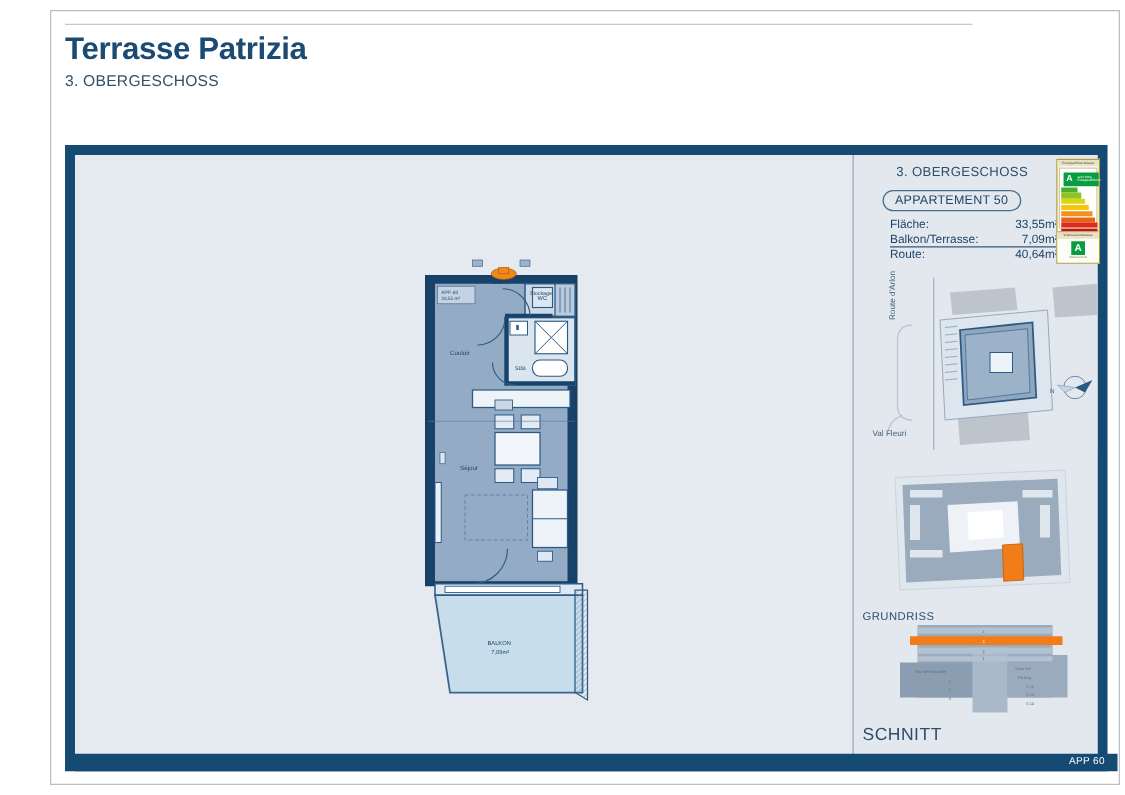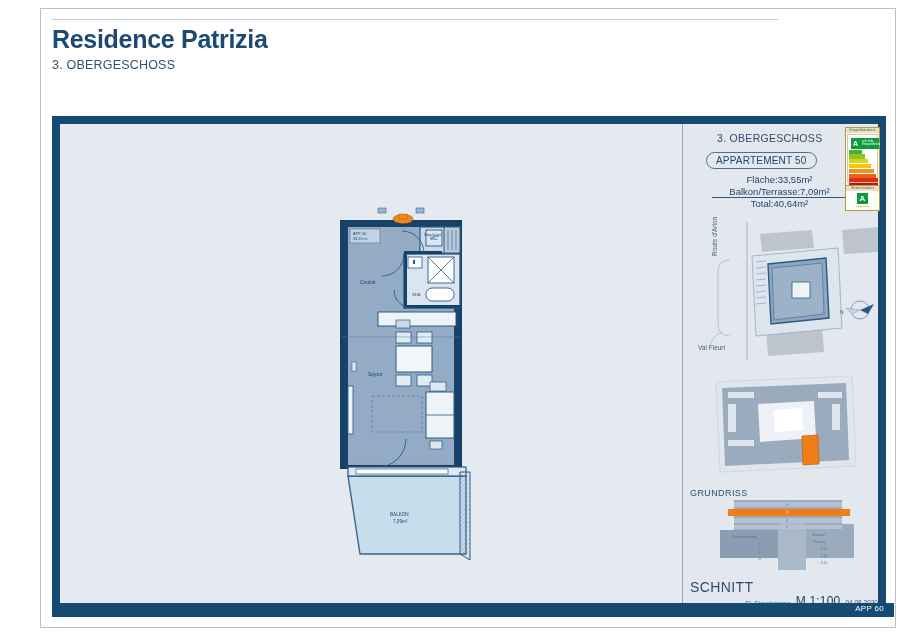--- a/index.html
+++ b/index.html
@@ -51,21 +51,21 @@
     position:absolute;left:27px;top:8px;
     font-size:10.5px;color:#2d4d6b;letter-spacing:0.3px;
   }
   .appt-pill{
     position:absolute;left:16px;top:28px;
     border:1px solid #4a6e90;border-radius:11px;
     padding:2px 9px;font-size:10px;color:#22466b;
     letter-spacing:0.2px;
   }
   .areas{position:absolute;left:22px;top:50px;width:135px;font-size:9.5px;color:#1f4469;}
-  .arow{display:flex;justify-content:center;line-height:11.5px;}
+  .arow{display:flex;justify-content:space-between;line-height:11.5px;}
   .arow.u{border-bottom:1px solid #33587c;}
   .arow .v{text-align:right;}
   
   .energy{
     position:absolute;left:155px;top:3px;width:33px;height:82px;
     background:#fdfdf8;border:1px solid #b79a3c;
   }
   .energy .etitle{
     height:5px;background:#e7e2c8;font-size:2.6px;color:#5a5228;
     text-align:center;line-height:5px;
@@ -128,21 +128,21 @@
   
   .fp{position:absolute;left:0;top:0;width:622px;height:485px;}
 </style>
 </head>
 <body>
 
 <div class="page">
 
   <div class="hdr">
     <div class="hdr-rule"></div>
-    <div class="title1">Residence Patrizia</div>
+    <div class="title1">Terrasse Patrizia</div>
     <div class="subtitle">3. OBERGESCHOSS</div>
   </div>
 
   <div class="frame">
     <div class="frame-inner">
 
       <div class="plan-bg"></div>
       <div class="divider"></div>
 
       <svg class="fp" viewBox="0 0 622 485">
@@ -250,21 +250,21 @@
         <div class="areas">
           <div class="arow">
             <span>Fläche:</span>
             <span class="v">33,55m²</span>
           </div>
           <div class="arow u">
             <span>Balkon/Terrasse:</span>
             <span class="v">7,09m²</span>
           </div>
           <div class="arow">
-            <span>Total:</span>
+            <span>Route:</span>
             <span class="v">40,64m²</span>
           </div>
         </div>
 
         <div class="energy">
           <div class="etitle">Energieeffizienzklasse</div>
           <div class="ebox">
             <div class="egreenbox">
               <b>sehr hohe Energieeffizienz</b>
             </div>
@@ -371,25 +371,20 @@
               <text x="100" y="54">-1.12</text>
               <text x="100" y="61">-2.13</text>
               <text x="100" y="68">-3.14</text>
             </g>
           </svg>
         </div>
         <div class="lbl-schnitt">SCHNITT</div>
 
       </div>
 
-      <div class="footer-row">
-        <span class="f-el">EL-Eigenleistung</span>
-        <span class="f-scale">M 1:100</span>
-        <span class="f-date">04.08.2020</span>
-      </div>
 
       <div class="appbar">
         <span>APP 60</span>
       </div>
 
     </div>
   </div>
 </div>
 
 </body></html>

